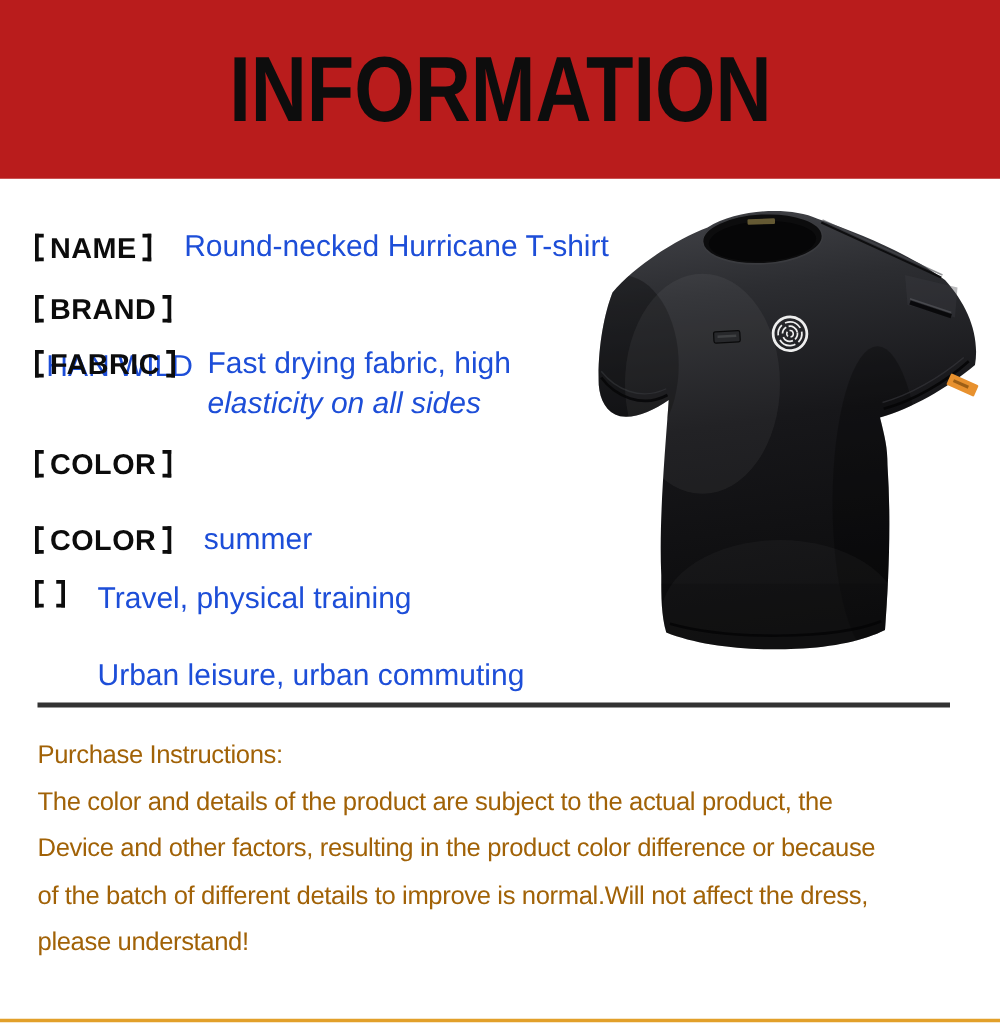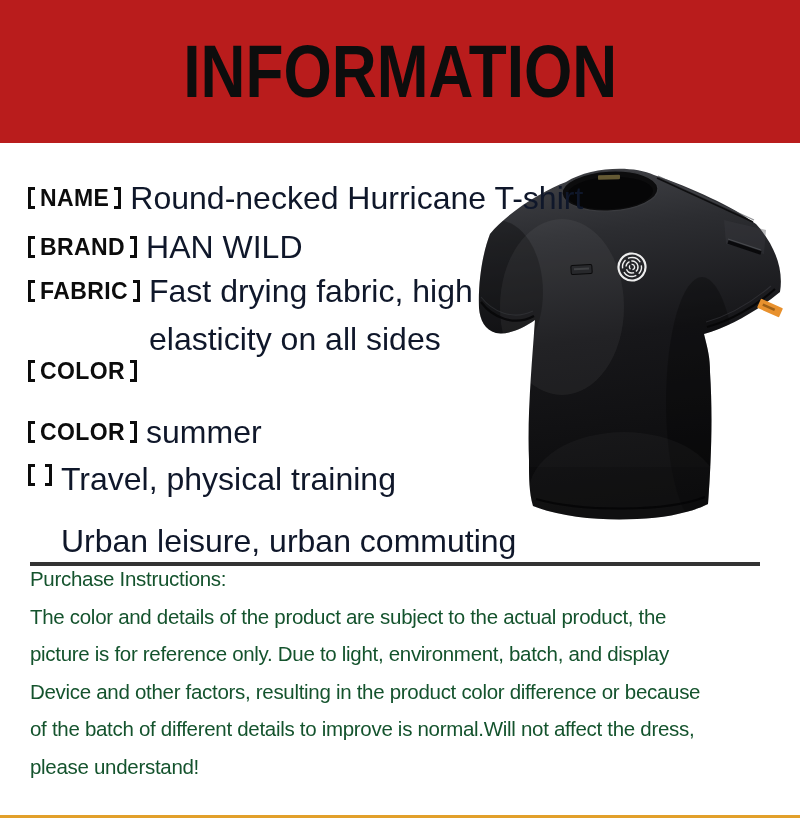--- a/index.html
+++ b/index.html
@@ -19,50 +19,50 @@
     margin:0;font-size:74px;font-weight:bold;color:#0d0d0d;
     letter-spacing:0px;transform:scaleX(.84);transform-origin:center;
     white-space:nowrap;
   }
 
   
   .shirt-wrap{position:absolute;left:452px;top:162px;width:348px;height:396px;}
 
   
   .specs{position:absolute;left:0;top:0;width:560px;}
-  .row{position:absolute;left:28px;display:flex;align-items:flex-start;white-space:nowrap;}
+  .row{position:absolute;left:28px;display:flex;align-items:flex-start;white-space:nowrap;gap:17px;}
   .row-name    {top:183px;}
-  .row-brand   {top:232px;}
+  .row-brand   {top:232px;flex-direction:column;}
   .row-fabric  {top:276px;}
   .row-color   {top:356px;}
   .row-season  {top:417px;}
   .row-scenario{top:464px;}
   .label{
     display:inline-flex;align-items:center;
     font-weight:bold;font-size:23px;line-height:30px;color:#0c0c0c;
     letter-spacing:.4px;
   }
   .br{
     display:inline-block;width:7px;height:22px;box-sizing:border-box;
     border:3.5px solid #0c0c0c;flex:0 0 auto;
   }
   .lb{border-right:none;margin-right:5px;}
   .rb{border-left:none;margin-left:5px;}
   .val{
-    font-size:32px;line-height:30px;color:#0f172a;margin-left:9px;
+    font-size:24px;line-height:30px;color:#1d4ed8;margin-left:9px;
   }
   .val .line{display:block;white-space:nowrap;}
-  .gap10{margin-top:18px;}
+  .gap10{margin-top:2px;font-style:italic;}
   .gap15{margin-top:32px;}
 
   
   .divider{position:absolute;left:30px;top:562px;width:730px;height:4px;background:#333333;}
 
   
-  .instructions{position:absolute;left:30px;top:560px;width:760px;color:#14532d;}
+  .instructions{position:absolute;left:30px;top:585px;width:760px;color:#a16207;}
   .ins-line{
     font-size:20.5px;line-height:37.6px;letter-spacing:-.3px;white-space:nowrap;
   }
 
   
   .bottom-strip{position:absolute;left:0;bottom:0;width:800px;height:3px;background:#E2A02A;}
 </style>
 </head>
 <body>
 
@@ -219,21 +219,20 @@
       </span>
     </div>
 
   </section>
 
   <div class="divider" style="background: rgb(51, 51, 51);"></div>
 
   <section class="instructions">
     <div class="ins-line">Purchase Instructions:</div>
     <div class="ins-line">The color and details of the product are subject to the actual product, the</div>
-    <div class="ins-line">picture is for reference only. Due to light, environment, batch, and display</div>
     <div class="ins-line">Device and other factors, resulting in the product color difference or because</div>
     <div class="ins-line">of the batch of different details to improve is normal.Will not affect the dress,</div>
     <div class="ins-line">please understand!</div>
   </section>
 
   <div class="bottom-strip" style="background: rgb(226, 160, 42);"></div>
 
 </div>
 
 </body></html>

